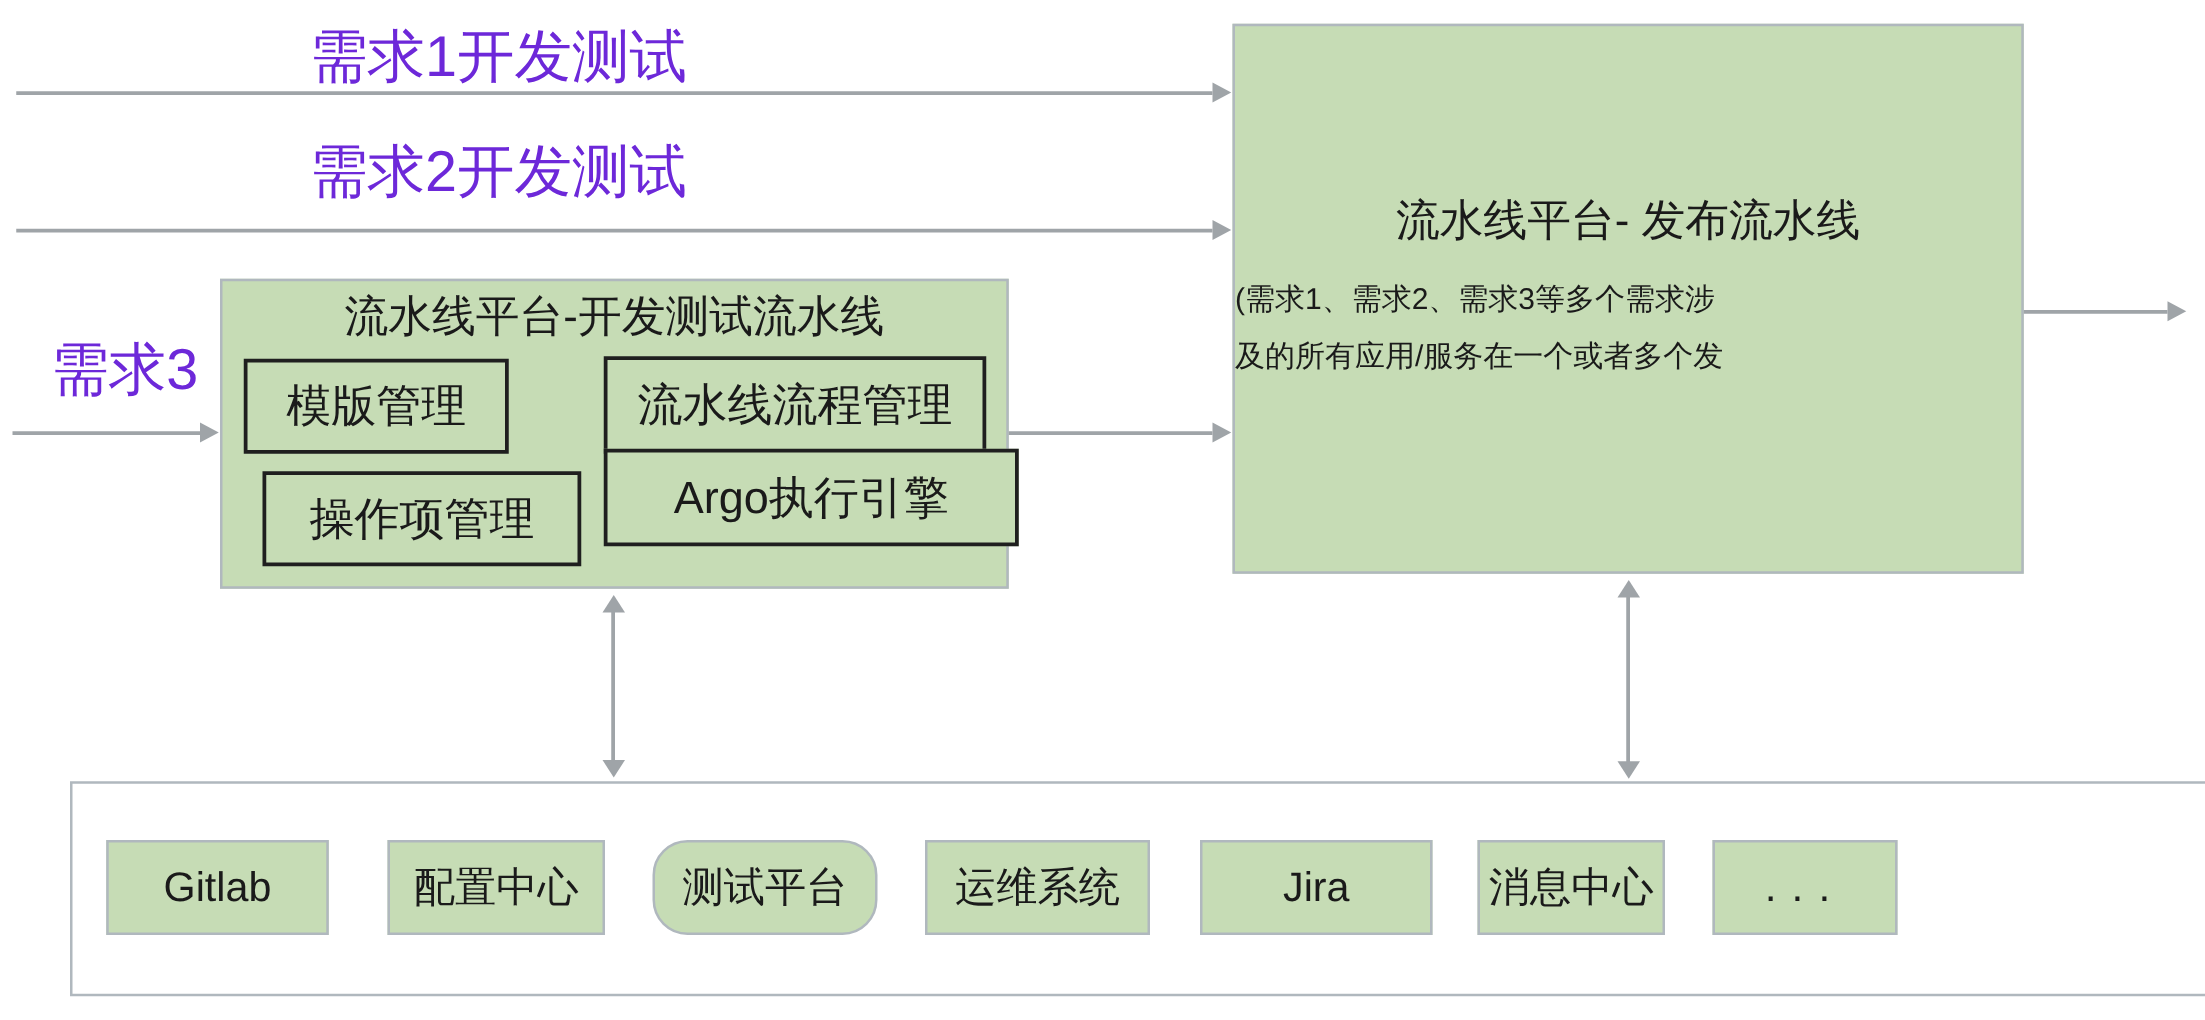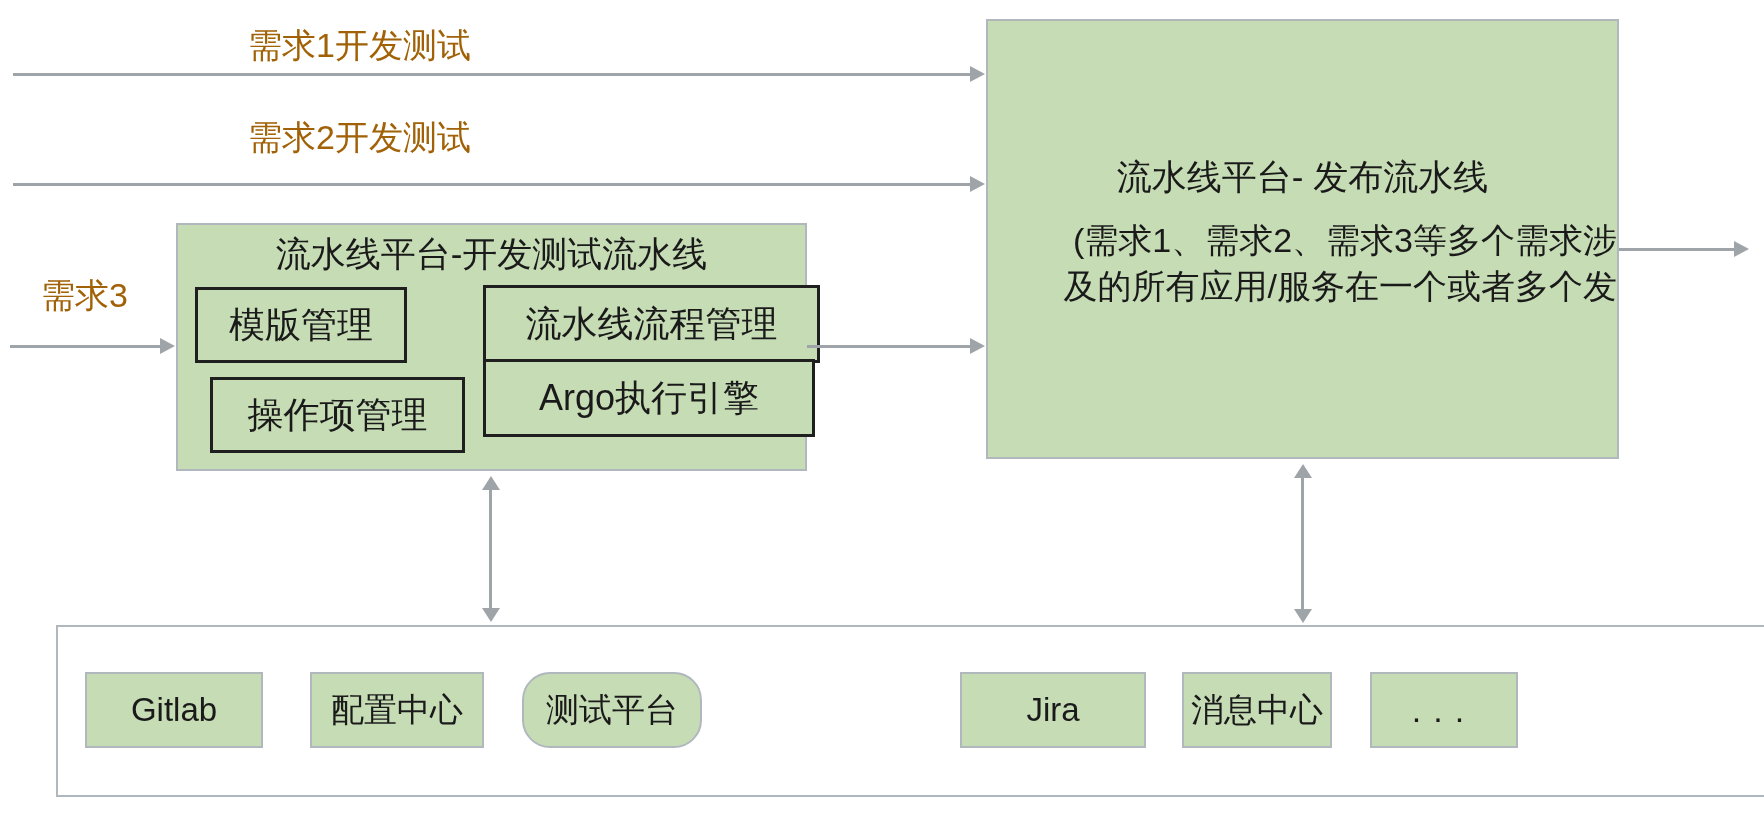--- a/index.html
+++ b/index.html
@@ -6,24 +6,24 @@
   .canvas{
     position:relative;
     width:1764px;height:816px;
     background:#ffffff;
     font-family:"Liberation Sans","DejaVu Sans",sans-serif;
     color:#1a1a1a;
     overflow:hidden;
   }
   .lbl{
     position:absolute;
-    font-size:34px;
+    font-size:46px;
     line-height:38px;
     white-space:nowrap;
-    color:#a16207;
+    color:#6d28d9;
   }
   
   .harrow{
     position:absolute;
     height:3px;
     background:var(--arrow,#9fa4a8);
   }
   .harrow::after{
     content:"";
     position:absolute;
@@ -76,22 +76,22 @@
     background:var(--green,#c6dcb5);
     border:3px solid #1f1f1f;
     box-sizing:border-box;
     display:flex;align-items:center;justify-content:center;
     font-size:36px;
     white-space:nowrap;
   }
   .desc{
     position:absolute;
     left:0;right:0;
-    text-align:right;
-    font-size:34px;
+    text-align:left;
+    font-size:24px;
     line-height:46px;
   }
   .bottombox{
     position:absolute;
     left:56px;top:625px;
     width:1748px;height:172px;
     background:#ffffff;
     border:2px solid var(--lightborder,#b0b8be);
     box-sizing:border-box;
   }
@@ -117,21 +117,21 @@
 
   <div class="lbl" style="left:248px;top:118px;">需求2开发测试</div>
   <div class="harrow" style="left:13px;top:183px;width:957px;"></div>
 
   <div class="lbl" style="left:41px;top:276px;">需求3</div>
   <div class="harrow" style="left:10px;top:345px;width:150px;"></div>
 
   <div class="greenbox" style="left:176px;top:223px;width:631px;height:248px;">
     <div class="box-title" style="top:9px;">流水线平台-开发测试流水线</div>
     <div class="module" style="left:17px;top:62px;width:212px;height:76px;">模版管理</div>
-    <div class="module" style="left:305px;top:60px;width:337px;height:78px;">流水线流程管理</div>
+    <div class="module" style="left:305px;top:60px;width:306px;height:78px;">流水线流程管理</div>
     <div class="module" style="left:32px;top:152px;width:255px;height:76px;">操作项管理</div>
     <div class="module" style="left:305px;top:134px;width:332px;height:78px;">Argo执行引擎</div>
   </div>
 
   <div class="harrow" style="left:807px;top:345px;width:163px;"></div>
 
   <div class="greenbox" style="left:986px;top:19px;width:633px;height:440px;">
     <div class="box-title" style="top:111px;margin-top:25px;">流水线平台- 发布流水线</div>
     <div class="desc" style="top:196px;">
       <div>(需求1、需求2、需求3等多个需求涉</div>
@@ -141,18 +141,19 @@
 
   <div class="harrow" style="left:1619px;top:248px;width:115px;"></div>
 
   <div class="varrow" style="left:489px;top:489px;height:120px;"></div>
   <div class="varrow" style="left:1301px;top:477px;height:133px;"></div>
 
   <div class="bottombox">
     <div class="integration" style="left:27px;width:178px;">Gitlab</div>
     <div class="integration" style="left:252px;width:174px;">配置中心</div>
     <div class="integration" style="left:464px;width:180px;border-radius:28px;">测试平台</div>
+    <div class="integration" style="left:682px;width:180px;">运维系统</div>
     <div class="integration" style="left:902px;width:186px;">Jira</div>
     <div class="integration" style="left:1124px;width:150px;">消息中心</div>
     <div class="integration dots" style="left:1312px;width:148px;">...</div>
   </div>
 
 </div>
 
 </body></html>

